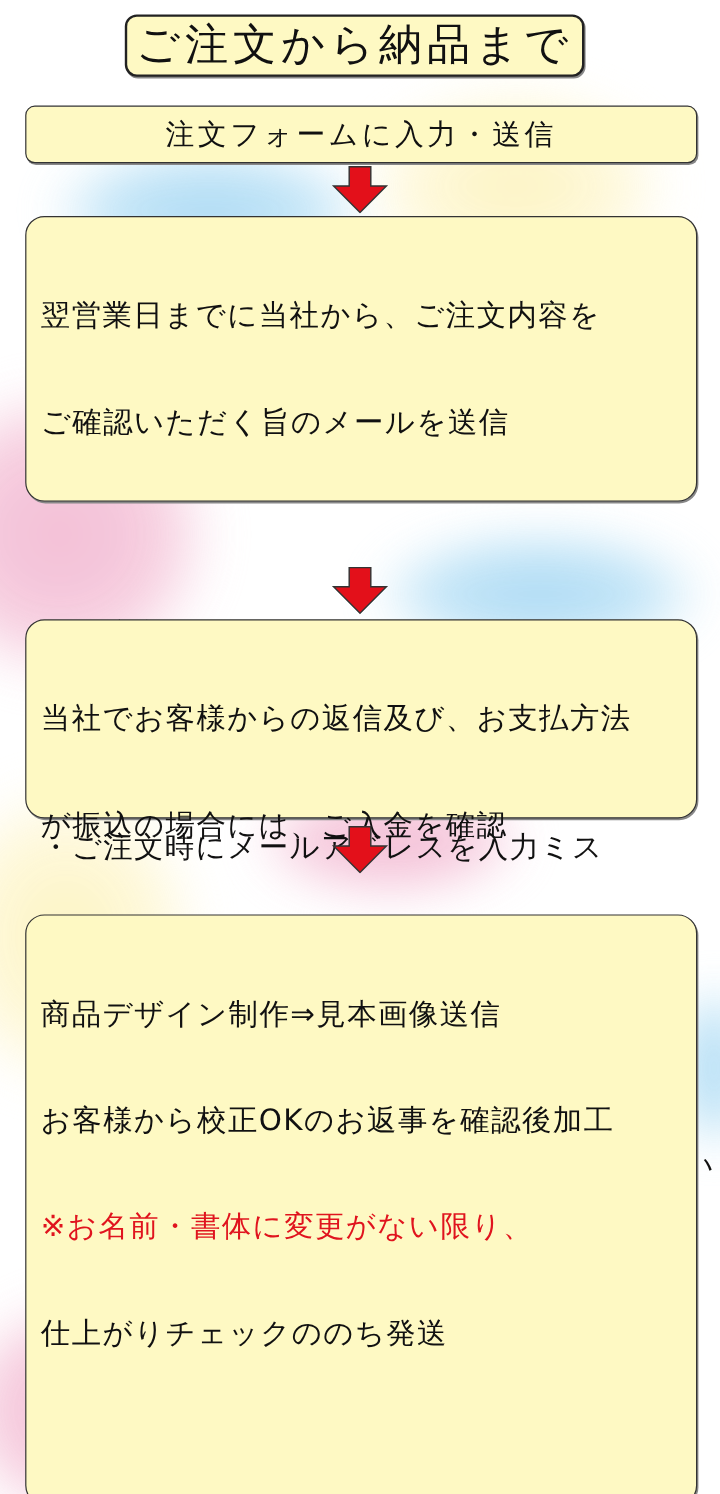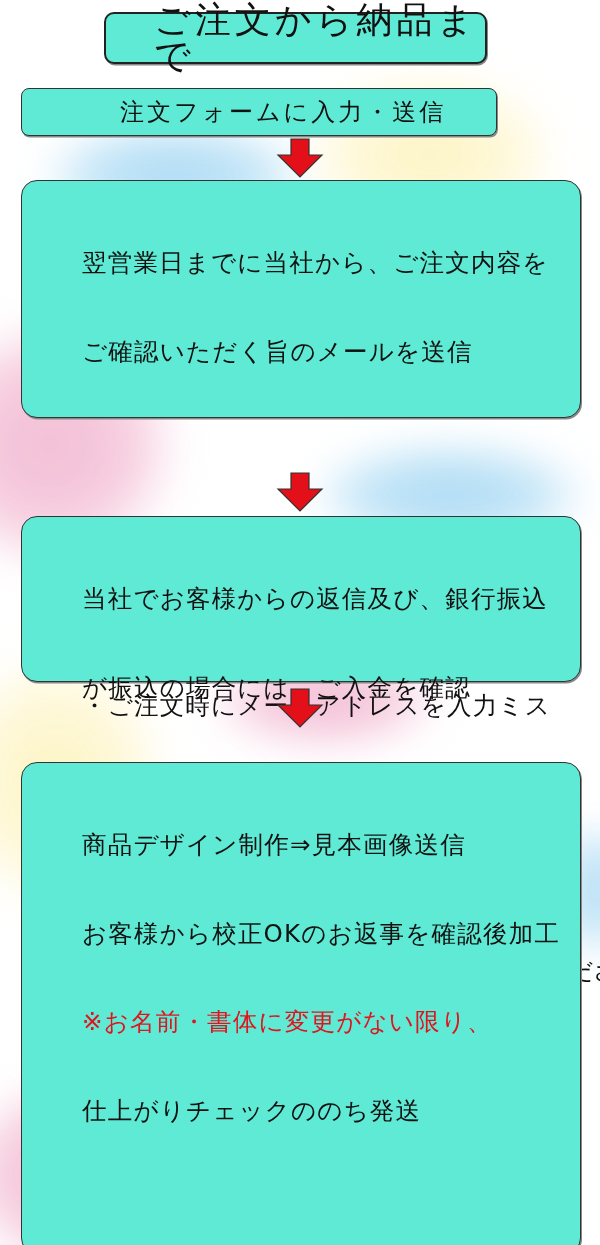--- a/index.html
+++ b/index.html
@@ -8,34 +8,33 @@
       background: #ffffff;
       font-family: "DejaVu Sans", "Liberation Sans", sans-serif;
       color: #111;
     }
     .blob { position: absolute; border-radius: 50%; filter: blur(18px); opacity: 0.85; z-index: 0; }
     .blob.blue   { background: radial-gradient(ellipse at center, #9fd4f2 0%, #b9e1f6 45%, rgba(255,255,255,0) 72%); }
     .blob.yellow { background: radial-gradient(ellipse at center, #fdf3b8 0%, #fef7d3 45%, rgba(255,255,255,0) 72%); }
     .blob.pink   { background: radial-gradient(ellipse at center, #f2b3cf 0%, #f5c6da 45%, rgba(255,255,255,0) 72%); }
 
     .box {
-      position: absolute; z-index: 2; background: #5eead4;
+      position: absolute; z-index: 2; background: #fef9c3;
       border: 1.5px solid #333; border-radius: 16px;
       box-sizing: border-box;
       box-shadow: 1px 1.5px 0 #888;
-      padding-left: 48px;
     }
     .title-box {
       left: 104px; top: 12px; width: 383px; height: 52px;
       border: 2px solid #222; border-radius: 10px;
       display: flex; align-items: center; justify-content: center;
       font-size: 36px; letter-spacing: 4px; line-height: 1;
     }
     .step1 {
-      left: 21px; top: 88px; width: 476px; height: 48px;
+      left: 21px; top: 88px; width: 560px; height: 48px;
       display: flex; align-items: center; justify-content: center;
       font-size: 24px; letter-spacing: 3px; border-radius: 8px;
     }
     .content { padding: 8px 0 0 12px; font-size: 24.5px; line-height: 29.5px; letter-spacing: 1.2px; white-space: pre; }
     .step2 { left: 21px; top: 180px; width: 560px; height: 238px; }
     .step3 { left: 21px; top: 516px; width: 560px; height: 166px; }
     .step4 { left: 21px; top: 762px; width: 560px; height: 492px; }
     .line { display: block; min-height: 29.5px; }
     .red { color: #e0141e; }
 
@@ -76,21 +75,21 @@
     <span class="line" style="letter-spacing:-0.3px;">※不明な場合は質問フォームからお知らせください</span>
   </div>
 </div>
 
 <svg class="arrow" style="top:472px;" viewBox="0 0 48 40">
   <polygon points="15,1 33,1 33,17 46,17 24,39 2,17 15,17" fill="#e3101a" stroke="#333" stroke-width="1.2"></polygon>
 </svg>
 
 <div class="box step3">
   <div class="content">
-    <span class="line">当社でお客様からの返信及び、銀行振込</span>
+    <span class="line">当社でお客様からの返信及び、お支払方法</span>
     <span class="line">が振込の場合には、ご入金を確認</span>
     <span class="line"></span>
     <span class="line">－支払方法－</span>
     <span class="line">代引き・銀行振込（先払い）から選択可能</span>
   </div>
 </div>
 
 <svg class="arrow" style="top:688px;" viewBox="0 0 48 40">
   <polygon points="15,1 33,1 33,17 46,17 24,39 2,17 15,17" fill="#e3101a" stroke="#333" stroke-width="1.2"></polygon>
 </svg>

